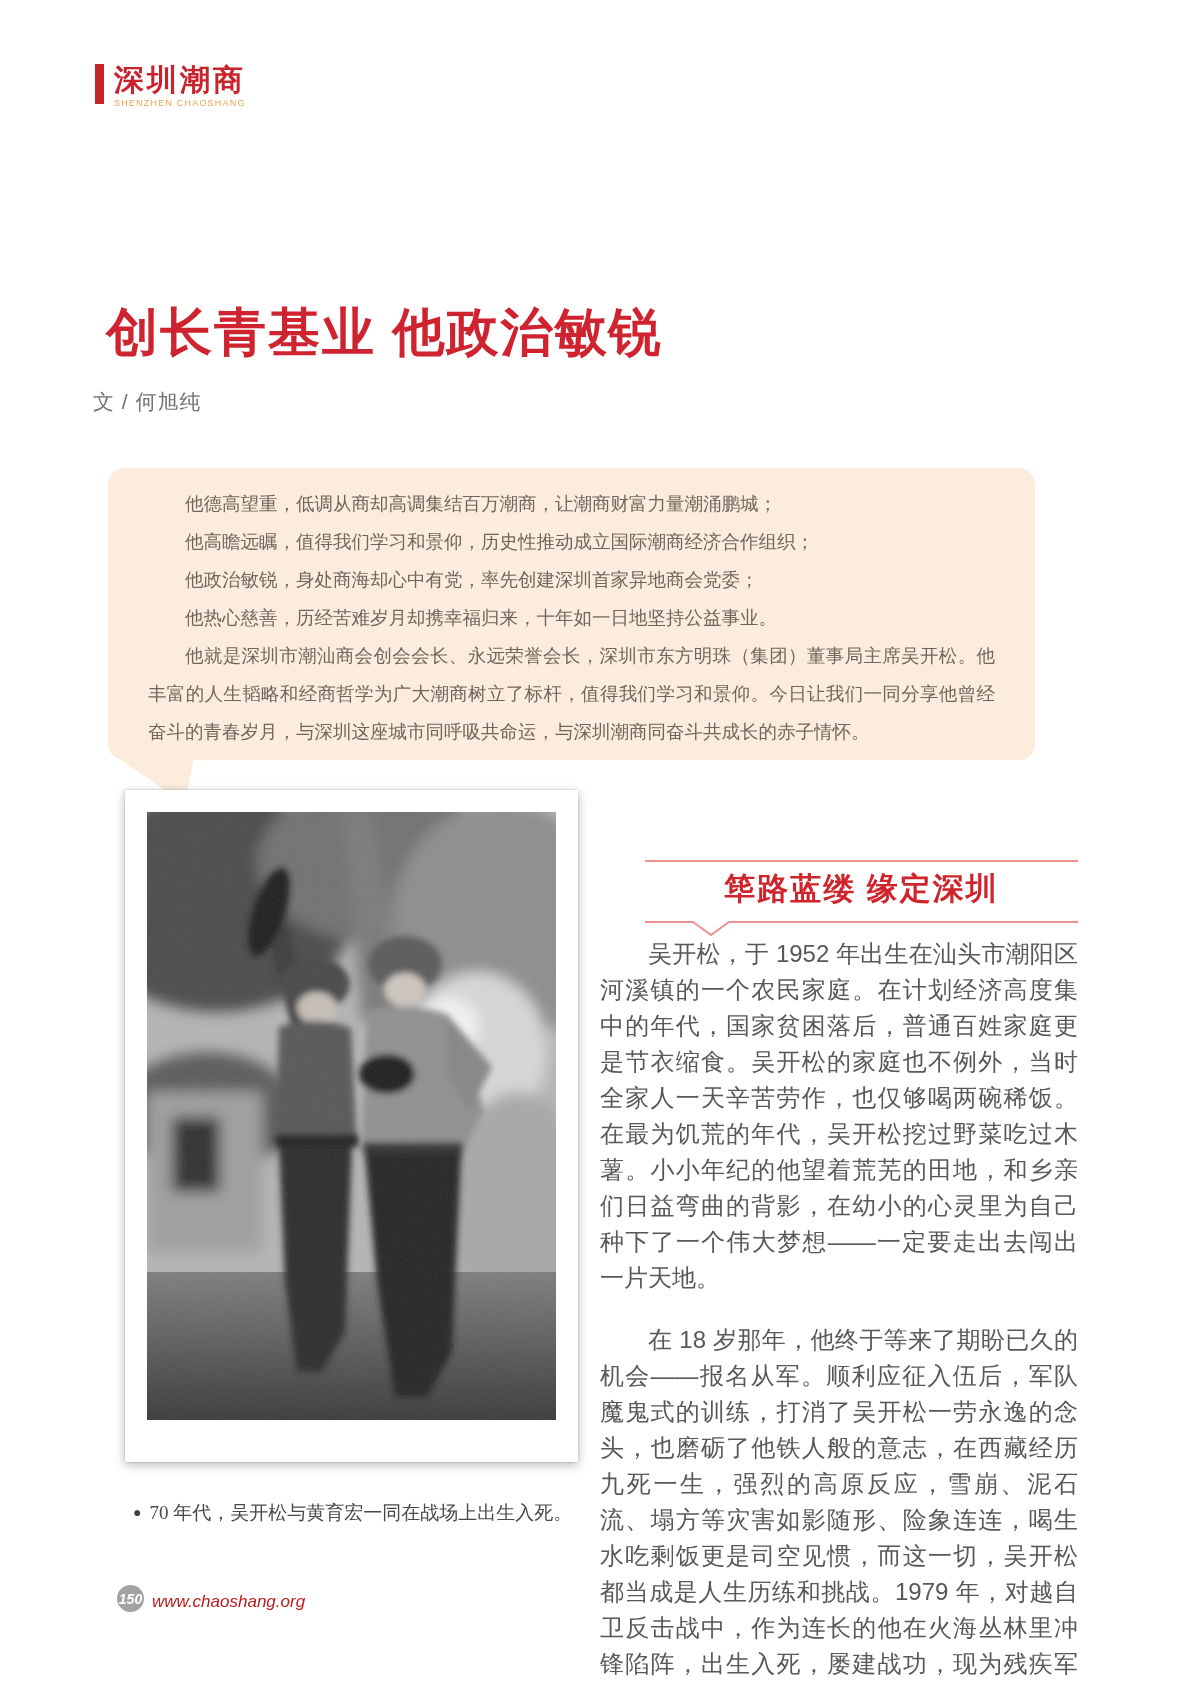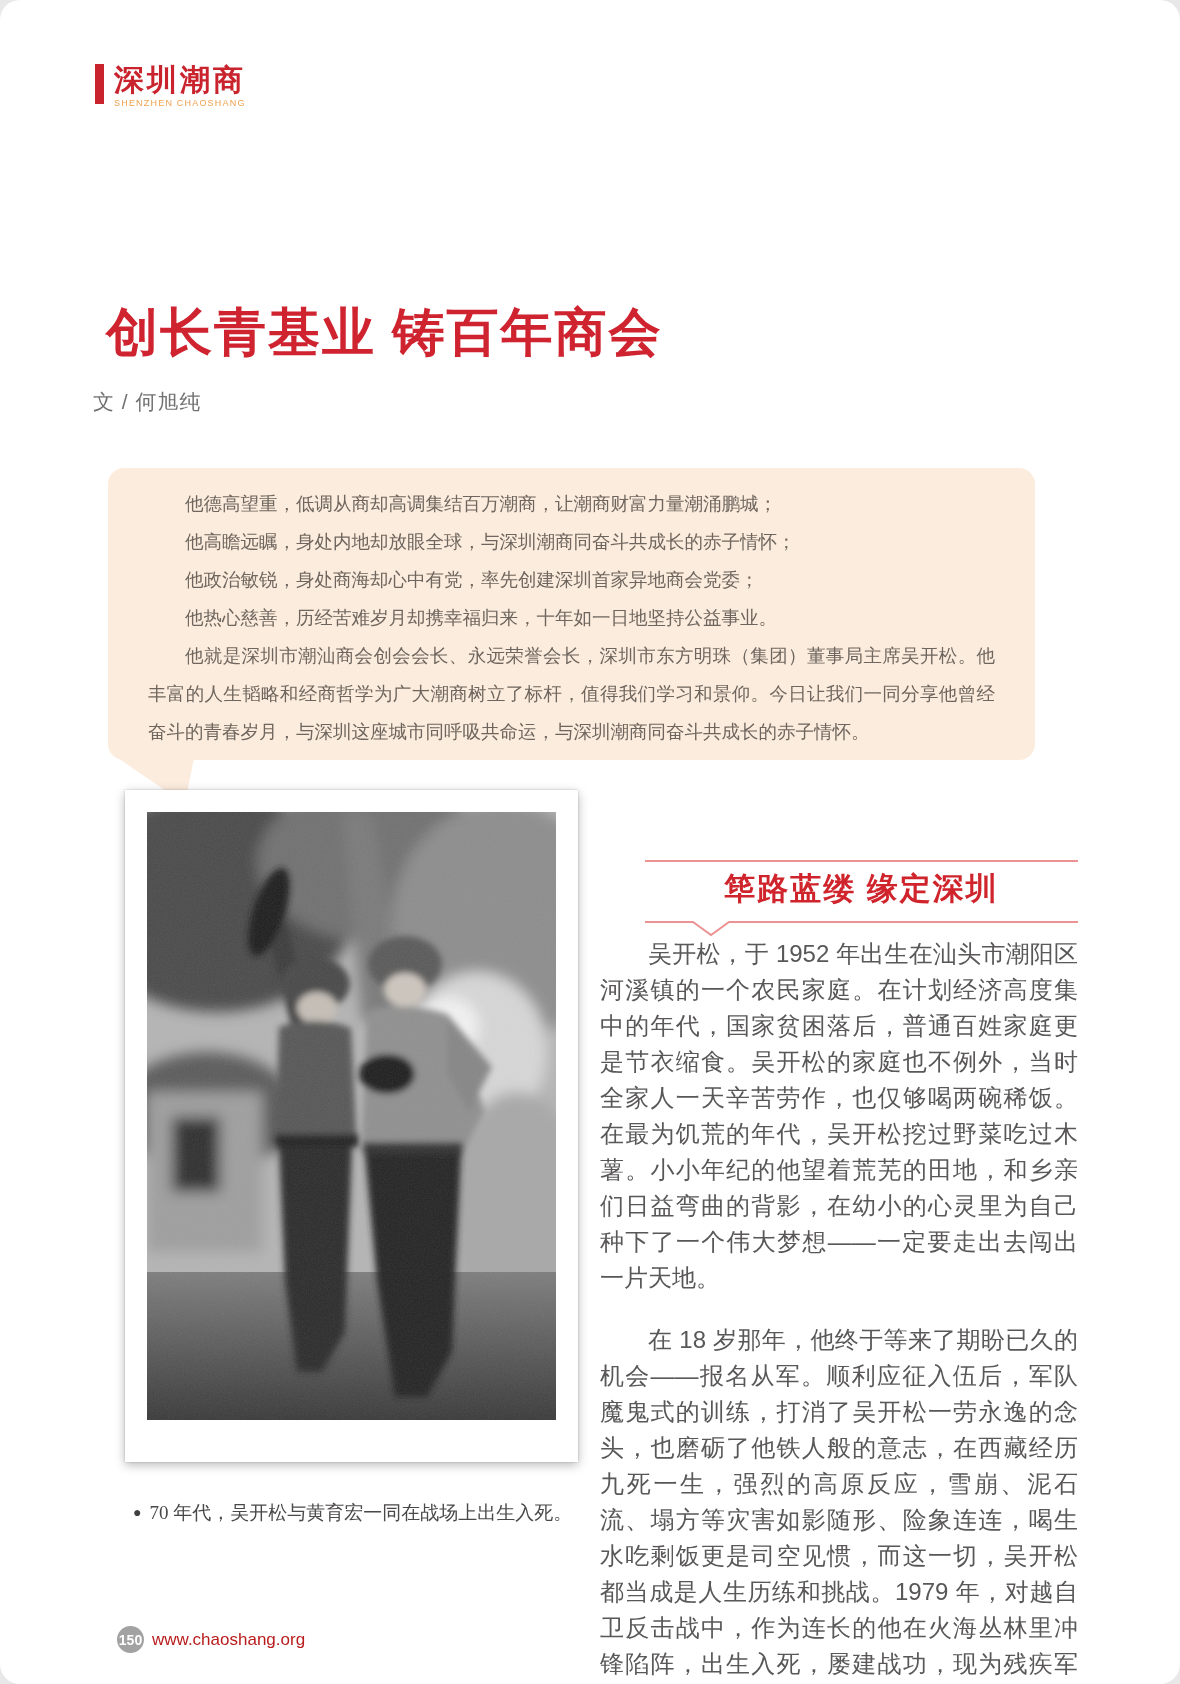--- a/index.html
+++ b/index.html
@@ -1,19 +1,19 @@
 <!DOCTYPE html>
 <html><head>
 <meta charset="utf-8">
 <style>
   html,body{margin:0;padding:0;background:#e8e8e8;}
   .page{
     position:relative;width:1180px;height:1684px;background:#ffffff;
     margin:0 auto;overflow:hidden;
-    font-family:"Liberation Sans",sans-serif;color:#595757;border-radius:20px;
+    font-family:"Liberation Sans",sans-serif;color:#595757;
   }
   
   .masthead{position:absolute;left:95px;top:64px;display:flex;align-items:flex-start;}
   .masthead .bar{width:9px;height:40px;background:#c9242d;margin-right:10px;}
   .logo-cn{font-family:"Liberation Serif",serif;font-weight:bold;font-size:30px;
     color:#c9242d;letter-spacing:3px;line-height:32px;}
   .logo-en{font-size:9px;color:#f0a14e;letter-spacing:1.2px;margin-top:2px;}
   
   .title-name{position:absolute;left:106px;top:222px;font-size:54px;color:#5b5a5a;
     letter-spacing:5px;font-weight:400;}
@@ -39,44 +39,44 @@
   
   .rule-top{position:absolute;left:645px;top:860px;width:433px;height:2px;background:#ec9292;}
   .section-heading{position:absolute;left:645px;top:868px;width:433px;text-align:center;
     font-size:31px;font-weight:bold;color:#d0242c;letter-spacing:2px;}
   .rule-bottom{position:absolute;left:645px;top:921px;width:433px;height:18px;}
   .body-col{position:absolute;left:600px;top:936px;width:478px;}
   .body-col p{margin:0;font-size:24px;line-height:36px;color:#595757;
     text-align:justify;text-indent:2em;}
   .body-col p + p{margin-top:26px;}
   
-  .footer{position:absolute;left:117px;top:1626px;display:flex;align-items:center;}
+  .footer{position:absolute;left:117px;top:1585px;display:flex;align-items:flex-end;font-style:italic;}
   .page-num{width:27px;height:27px;border-radius:50%;background:#a2a2a2;color:#ffffff;
     font-size:14px;font-weight:bold;display:flex;align-items:center;justify-content:center;}
   .site-url{margin-left:8px;font-size:17px;color:#b91c1c;}
 </style>
 </head>
 <body>
 
 <div class="page">
 
   <div class="masthead">
     <div class="bar"></div>
     <div>
       <div class="logo-cn">深圳潮商</div>
       <div class="logo-en">SHENZHEN CHAOSHANG</div>
     </div>
   </div>
 
-  <div class="title-main">创长青基业 铸百年商会</div>
+  <div class="title-main">创长青基业 他政治敏锐</div>
   <div class="byline">文 / 何旭纯</div>
 
   <div class="intro-box">
     <p>他德高望重，低调从商却高调集结百万潮商，让潮商财富力量潮涌鹏城；</p>
-    <p>他高瞻远瞩，身处内地却放眼全球，与深圳潮商同奋斗共成长的赤子情怀；</p>
+    <p>他高瞻远瞩，值得我们学习和景仰，历史性推动成立国际潮商经济合作组织；</p>
     <p>他政治敏锐，身处商海却心中有党，率先创建深圳首家异地商会党委；</p>
     <p>他热心慈善，历经苦难岁月却携幸福归来，十年如一日地坚持公益事业。</p>
     <p>他就是深圳市潮汕商会创会会长、永远荣誉会长，深圳市东方明珠（集团）董事局主席吴开松。他丰富的人生韬略和经商哲学为广大潮商树立了标杆，值得我们学习和景仰。今日让我们一同分享他曾经奋斗的青春岁月，与深圳这座城市同呼吸共命运，与深圳潮商同奋斗共成长的赤子情怀。</p>
   </div>
   <div class="intro-tail"></div>
 
   <div class="photo-frame">
     <svg viewBox="0 0 409 608" aria-hidden="true">
       <defs>
         <filter id="soft">

